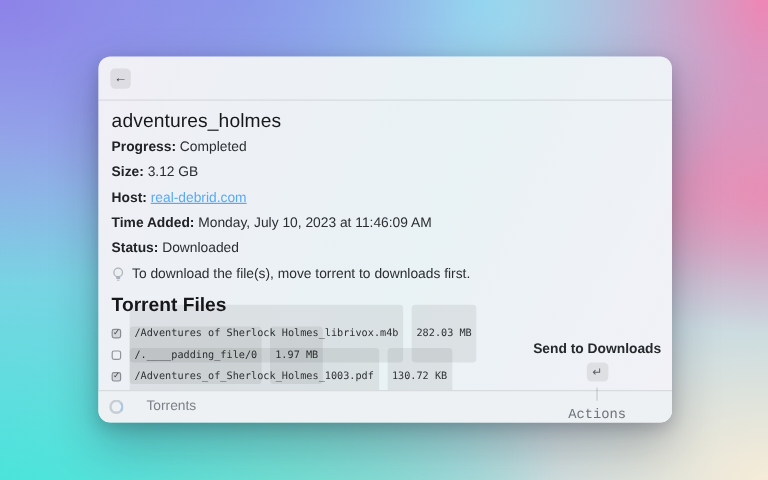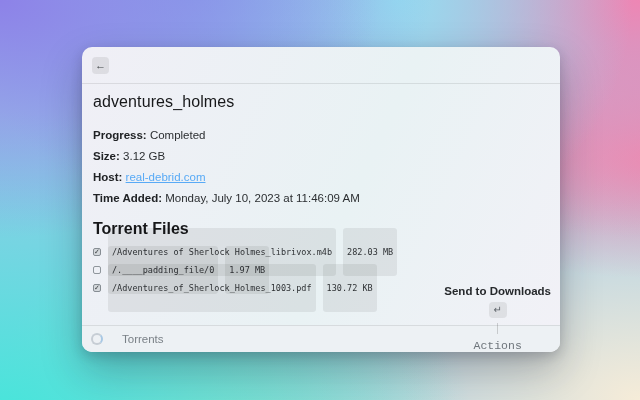--- a/index.html
+++ b/index.html
@@ -25,21 +25,21 @@
     box-shadow:0 18px 40px rgba(20,20,40,.28), 0 4px 12px rgba(20,20,40,.18);
   }
   .header { height:37px; display:flex; align-items:center; padding:0 10px;
             border-bottom:1px solid rgba(0,0,0,.09); }
   .back-btn { width:17px; height:17px; border:none; border-radius:4px;
               background:rgba(0,0,0,.08); color:#3c4043; font-size:11px;
               display:flex; align-items:center; justify-content:center; cursor:pointer;
               font-family:"Liberation Sans", sans-serif; }
   .content { padding:9px 11px 0 11px; height:241px; overflow:hidden; }
   h1.title { font-size:16px; font-weight:400; color:#17181a; letter-spacing:.1px; }
-  .meta { margin-top:14px; }
+  .meta { margin-top:2px; }
   .meta-row { font-size:11.5px; line-height:21px; color:#2b2e31; }
   .meta-row .lbl { font-weight:700; color:#202225; }
   .link { color:#58aaf6; text-decoration:underline; cursor:pointer; }
   .tip { display:flex; align-items:center; gap:6px; margin-top:4px;
          font-size:11.5px; color:#2b2e31; }
   .bulb { flex:0 0 auto; }
   h2.files-h { margin-top:11px; font-size:16px; font-weight:700; color:#17181a; }
   .files { margin-top:8px; }
   .file-row { display:flex; align-items:center; gap:7px; margin-bottom:7px; height:11px; }
   .checkbox { width:8px; height:8px; border:1px solid #8f969c; border-radius:2px;
@@ -88,22 +88,34 @@
         <span>3.12 GB</span>
       </div>
       <div class="meta-row">
         <span class="lbl">Host:</span>
         <a class="link">real-debrid.com</a>
       </div>
       <div class="meta-row">
         <span class="lbl">Time Added:</span>
         <span>Monday, July 10, 2023 at 11:46:09 AM</span>
       </div>
+      <div class="meta-row">
+        <span class="lbl">Status:</span>
+        <span>Downloaded</span>
+      </div>
     </div>
 
+    <div class="tip">
+      <svg class="bulb" width="11" height="13" viewBox="0 0 11 13">
+        <circle cx="5.5" cy="5" r="3.6" fill="#eceff1" stroke="#aab2b8" stroke-width="1"></circle>
+        <rect x="3.8" y="8.6" width="3.4" height="2" rx="0.8" fill="#aab2b8"></rect>
+        <rect x="4.3" y="11" width="2.4" height="1.2" rx="0.6" fill="#c3cacf"></rect>
+      </svg>
+      <span>To download the file(s), move torrent to downloads first.</span>
+    </div>
 
     <h2 class="files-h">Torrent Files</h2>
 
     <div class="files">
       <div class="file-row" id="file-0">
         <span class="checkbox checked">
             <span class="tick">✓</span>
           </span>
         <span class="chip">/Adventures of Sherlock Holmes_librivox.m4b</span>
         <span class="chip">282.03 MB</span>

